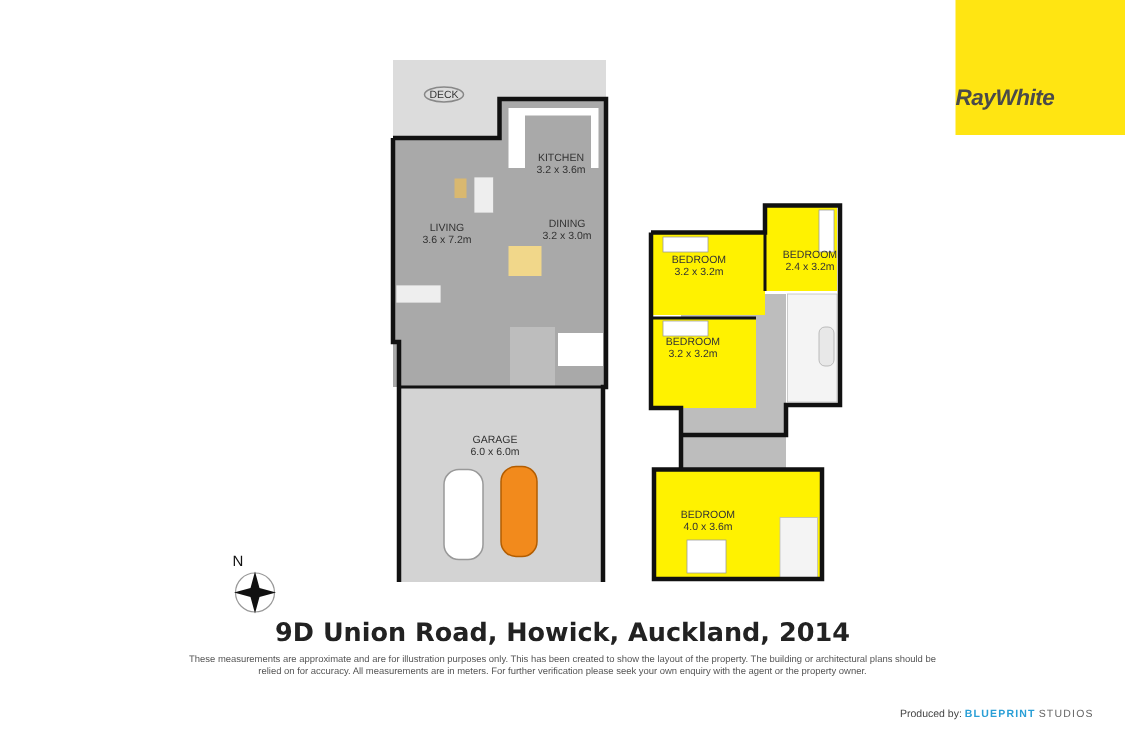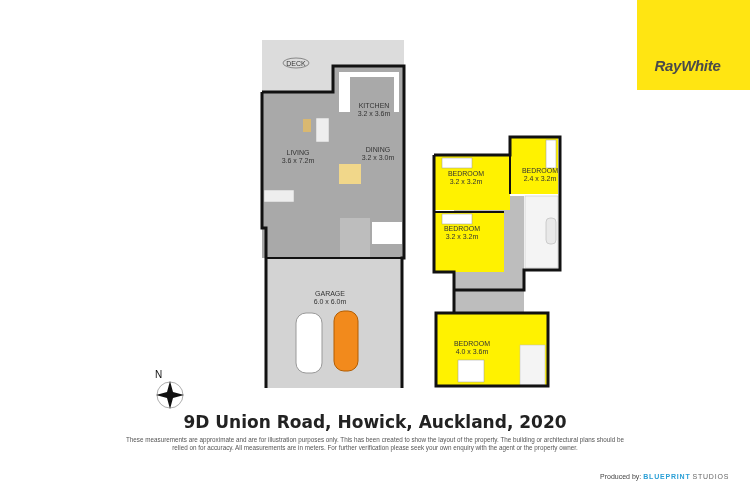--- a/index.html
+++ b/index.html
@@ -1,19 +1,19 @@
 <!DOCTYPE html>
 <html><head>
 <meta charset="utf-8">
 <style>
   html, body { margin:0; padding:0; background:#ffffff; }
   body { width:750px; height:500px; position:relative; overflow:hidden; font-family:"Liberation Sans", sans-serif; }
   .abs { position:absolute; }
   .brand { left:637px; top:0; width:113px; height:90px; background:#ffe512; }
-  .brand-text { position:absolute; left:0; right:12px; bottom:16px; text-align:center; font-weight:bold; font-style:italic; font-size:15px; color:#4a4a4a; letter-spacing:-0.3px; }
+  .brand-text { position:absolute; left:0; right:12px; bottom:16px; text-align:left; font-weight:bold; font-style:italic; font-size:15px; color:#4a4a4a; letter-spacing:-0.3px; }
   .room-label { position:absolute; font-size:7px; color:#333; text-align:center; line-height:8px; text-transform:uppercase; }
   .title { left:0; width:750px; top:412px; text-align:center; font-family:"DejaVu Sans", sans-serif; font-weight:bold; font-size:17px; color:#222; }
   .disclaimer { left:120px; width:510px; top:436px; text-align:center; font-size:6.3px; line-height:8px; color:#555; }
   .produced { left:600px; top:473px; font-size:7px; color:#444; }
   .produced .bp { color:#2a9fd6; font-weight:bold; letter-spacing:0.8px; }
   .produced .st { color:#666; letter-spacing:0.8px; }
 </style>
 </head>
 <body>
 
@@ -105,21 +105,21 @@
     <div>BEDROOM</div>
     <div style="text-transform:none">3.2 x 3.2m</div>
   </div>
 <div class="room-label" style="left:446px;top:340px;width:52px;">
     <div>BEDROOM</div>
     <div style="text-transform:none">4.0 x 3.6m</div>
   </div>
 
 <div class="abs" style="left:155px;top:369px;font-size:10px;color:#111;">N</div>
 
-<div class="abs title">9D Union Road, Howick, Auckland, 2020</div>
+<div class="abs title">9D Union Road, Howick, Auckland, 2014</div>
 
 <div class="abs disclaimer">These measurements are approximate and are for illustration purposes only. This has been created to show the layout of the property. The building or architectural plans should be relied on for accuracy. All measurements are in meters. For further verification please seek your own enquiry with the agent or the property owner.</div>
 
 <div class="abs produced">
   <span>Produced by:</span>
   <span class="bp">BLUEPRINT</span>
   <span class="st">STUDIOS</span>
 </div>
 
 </body></html>

